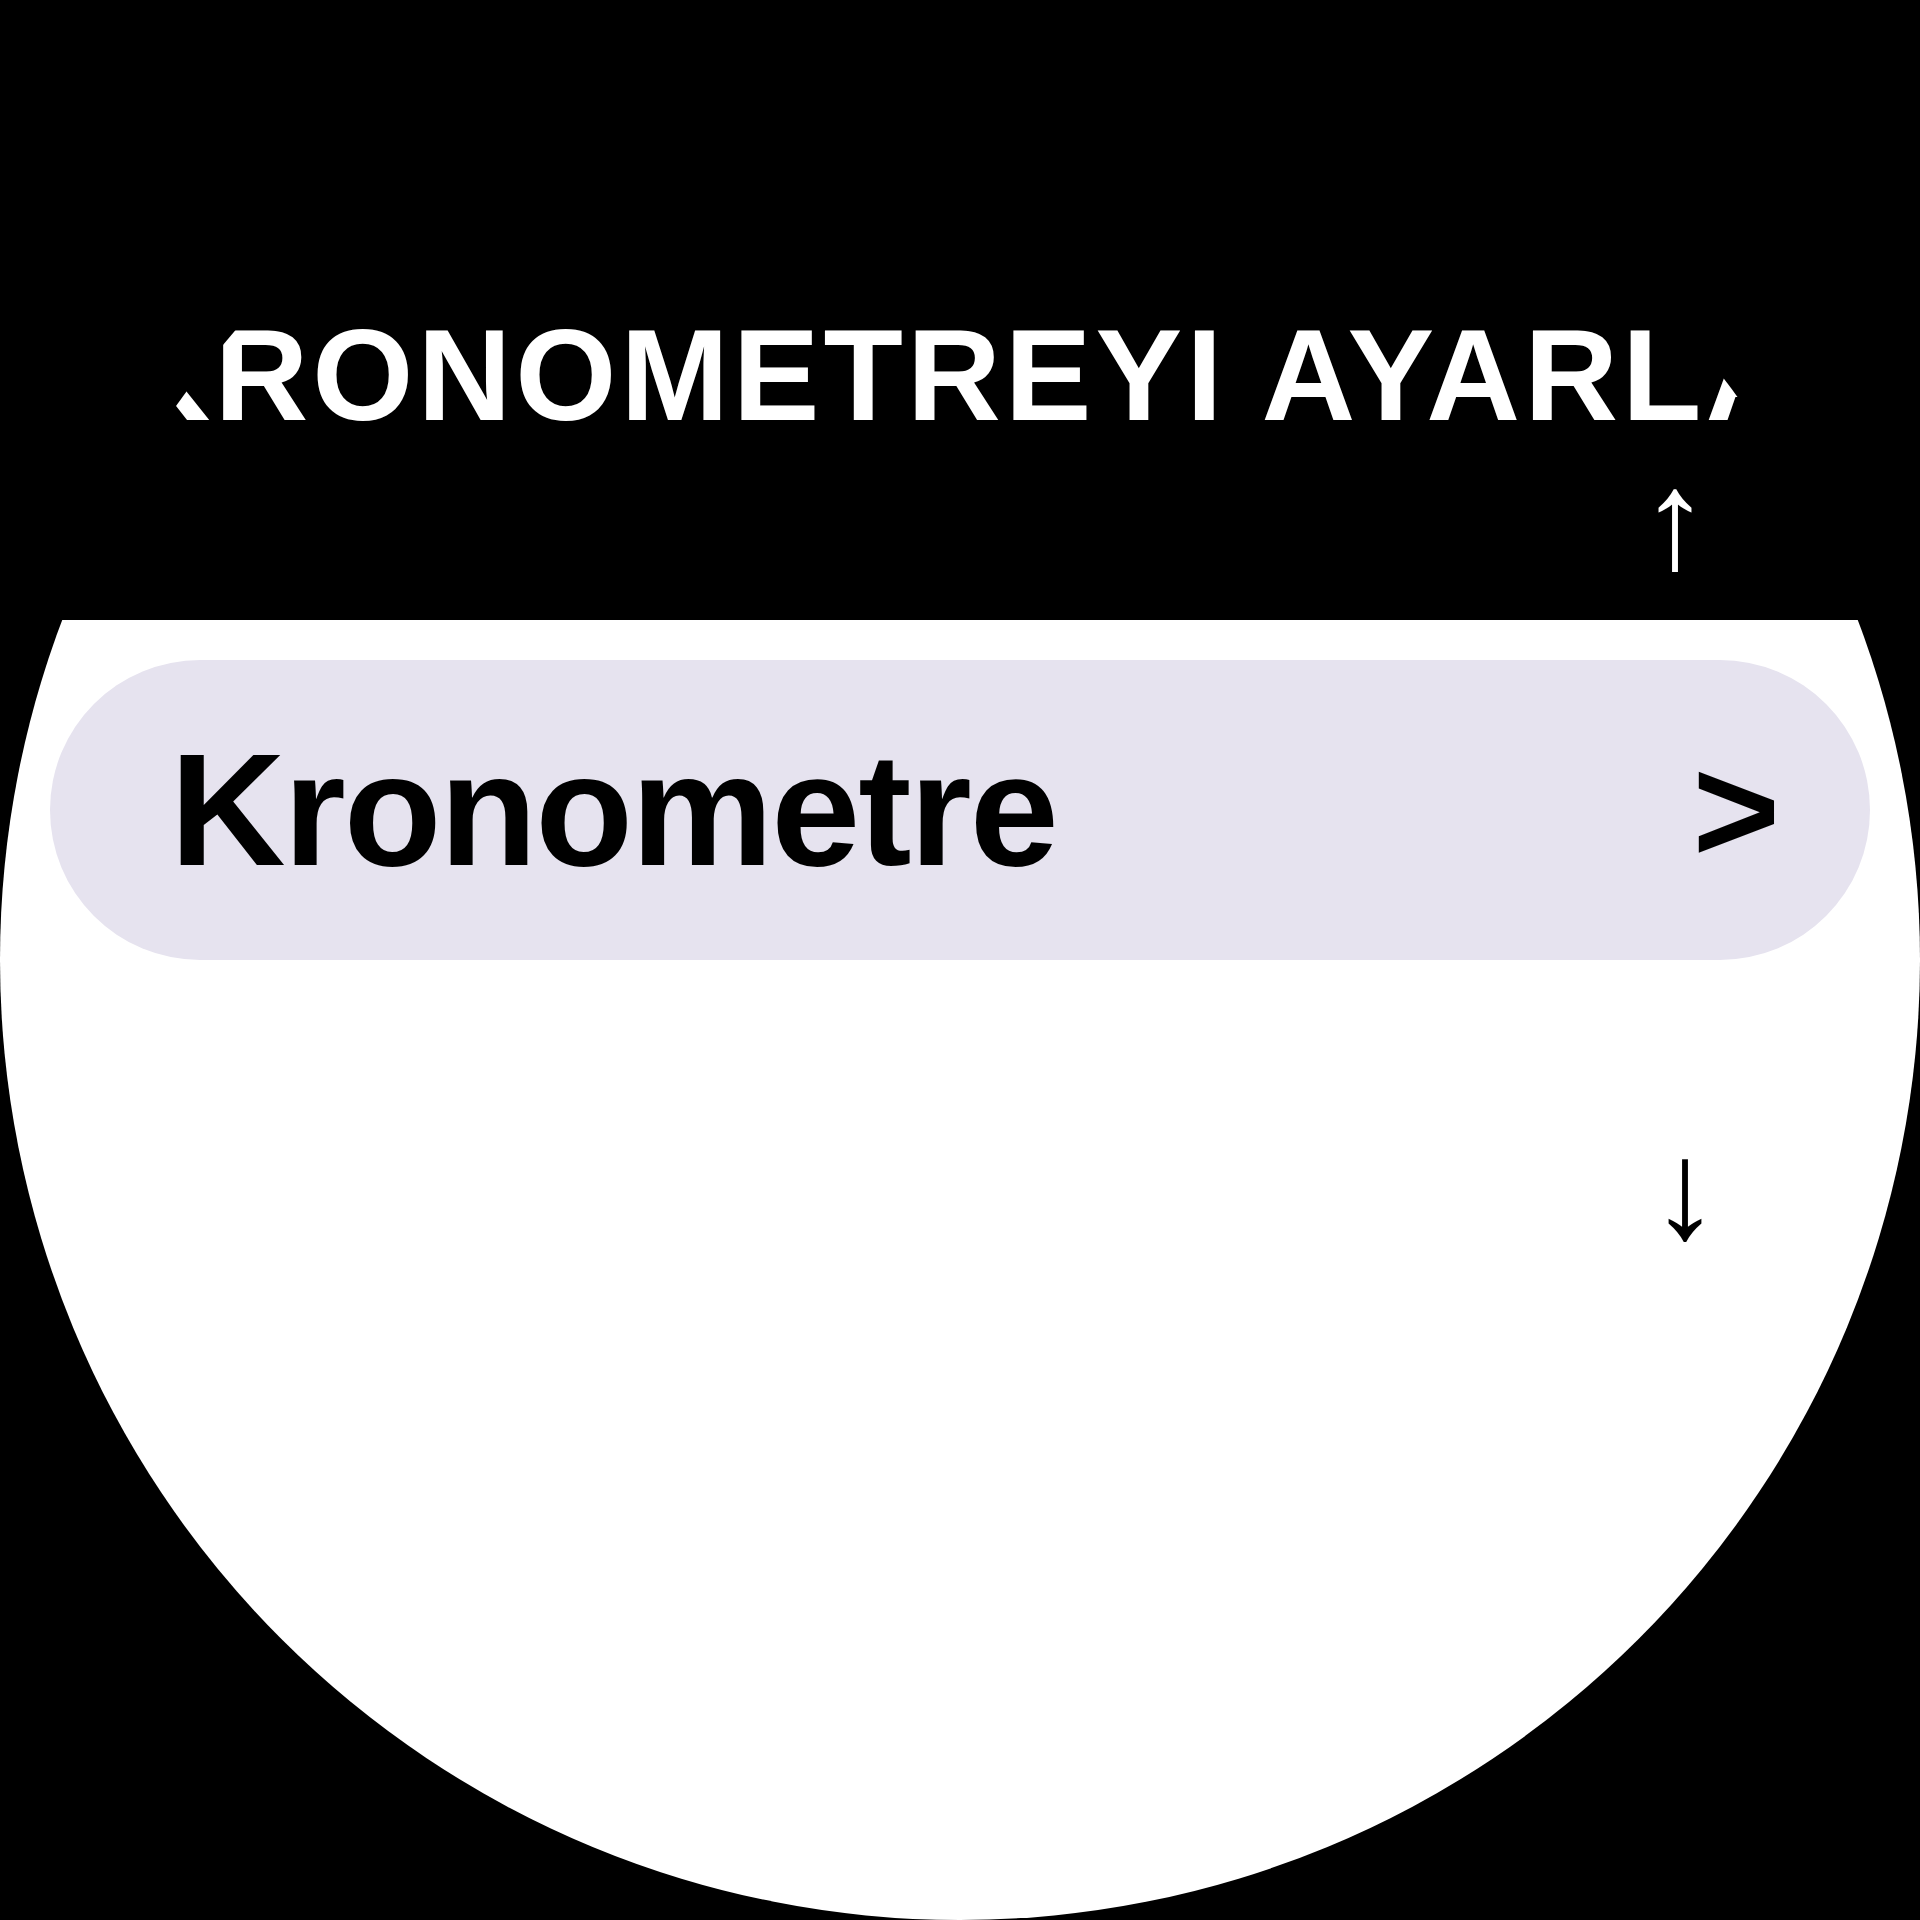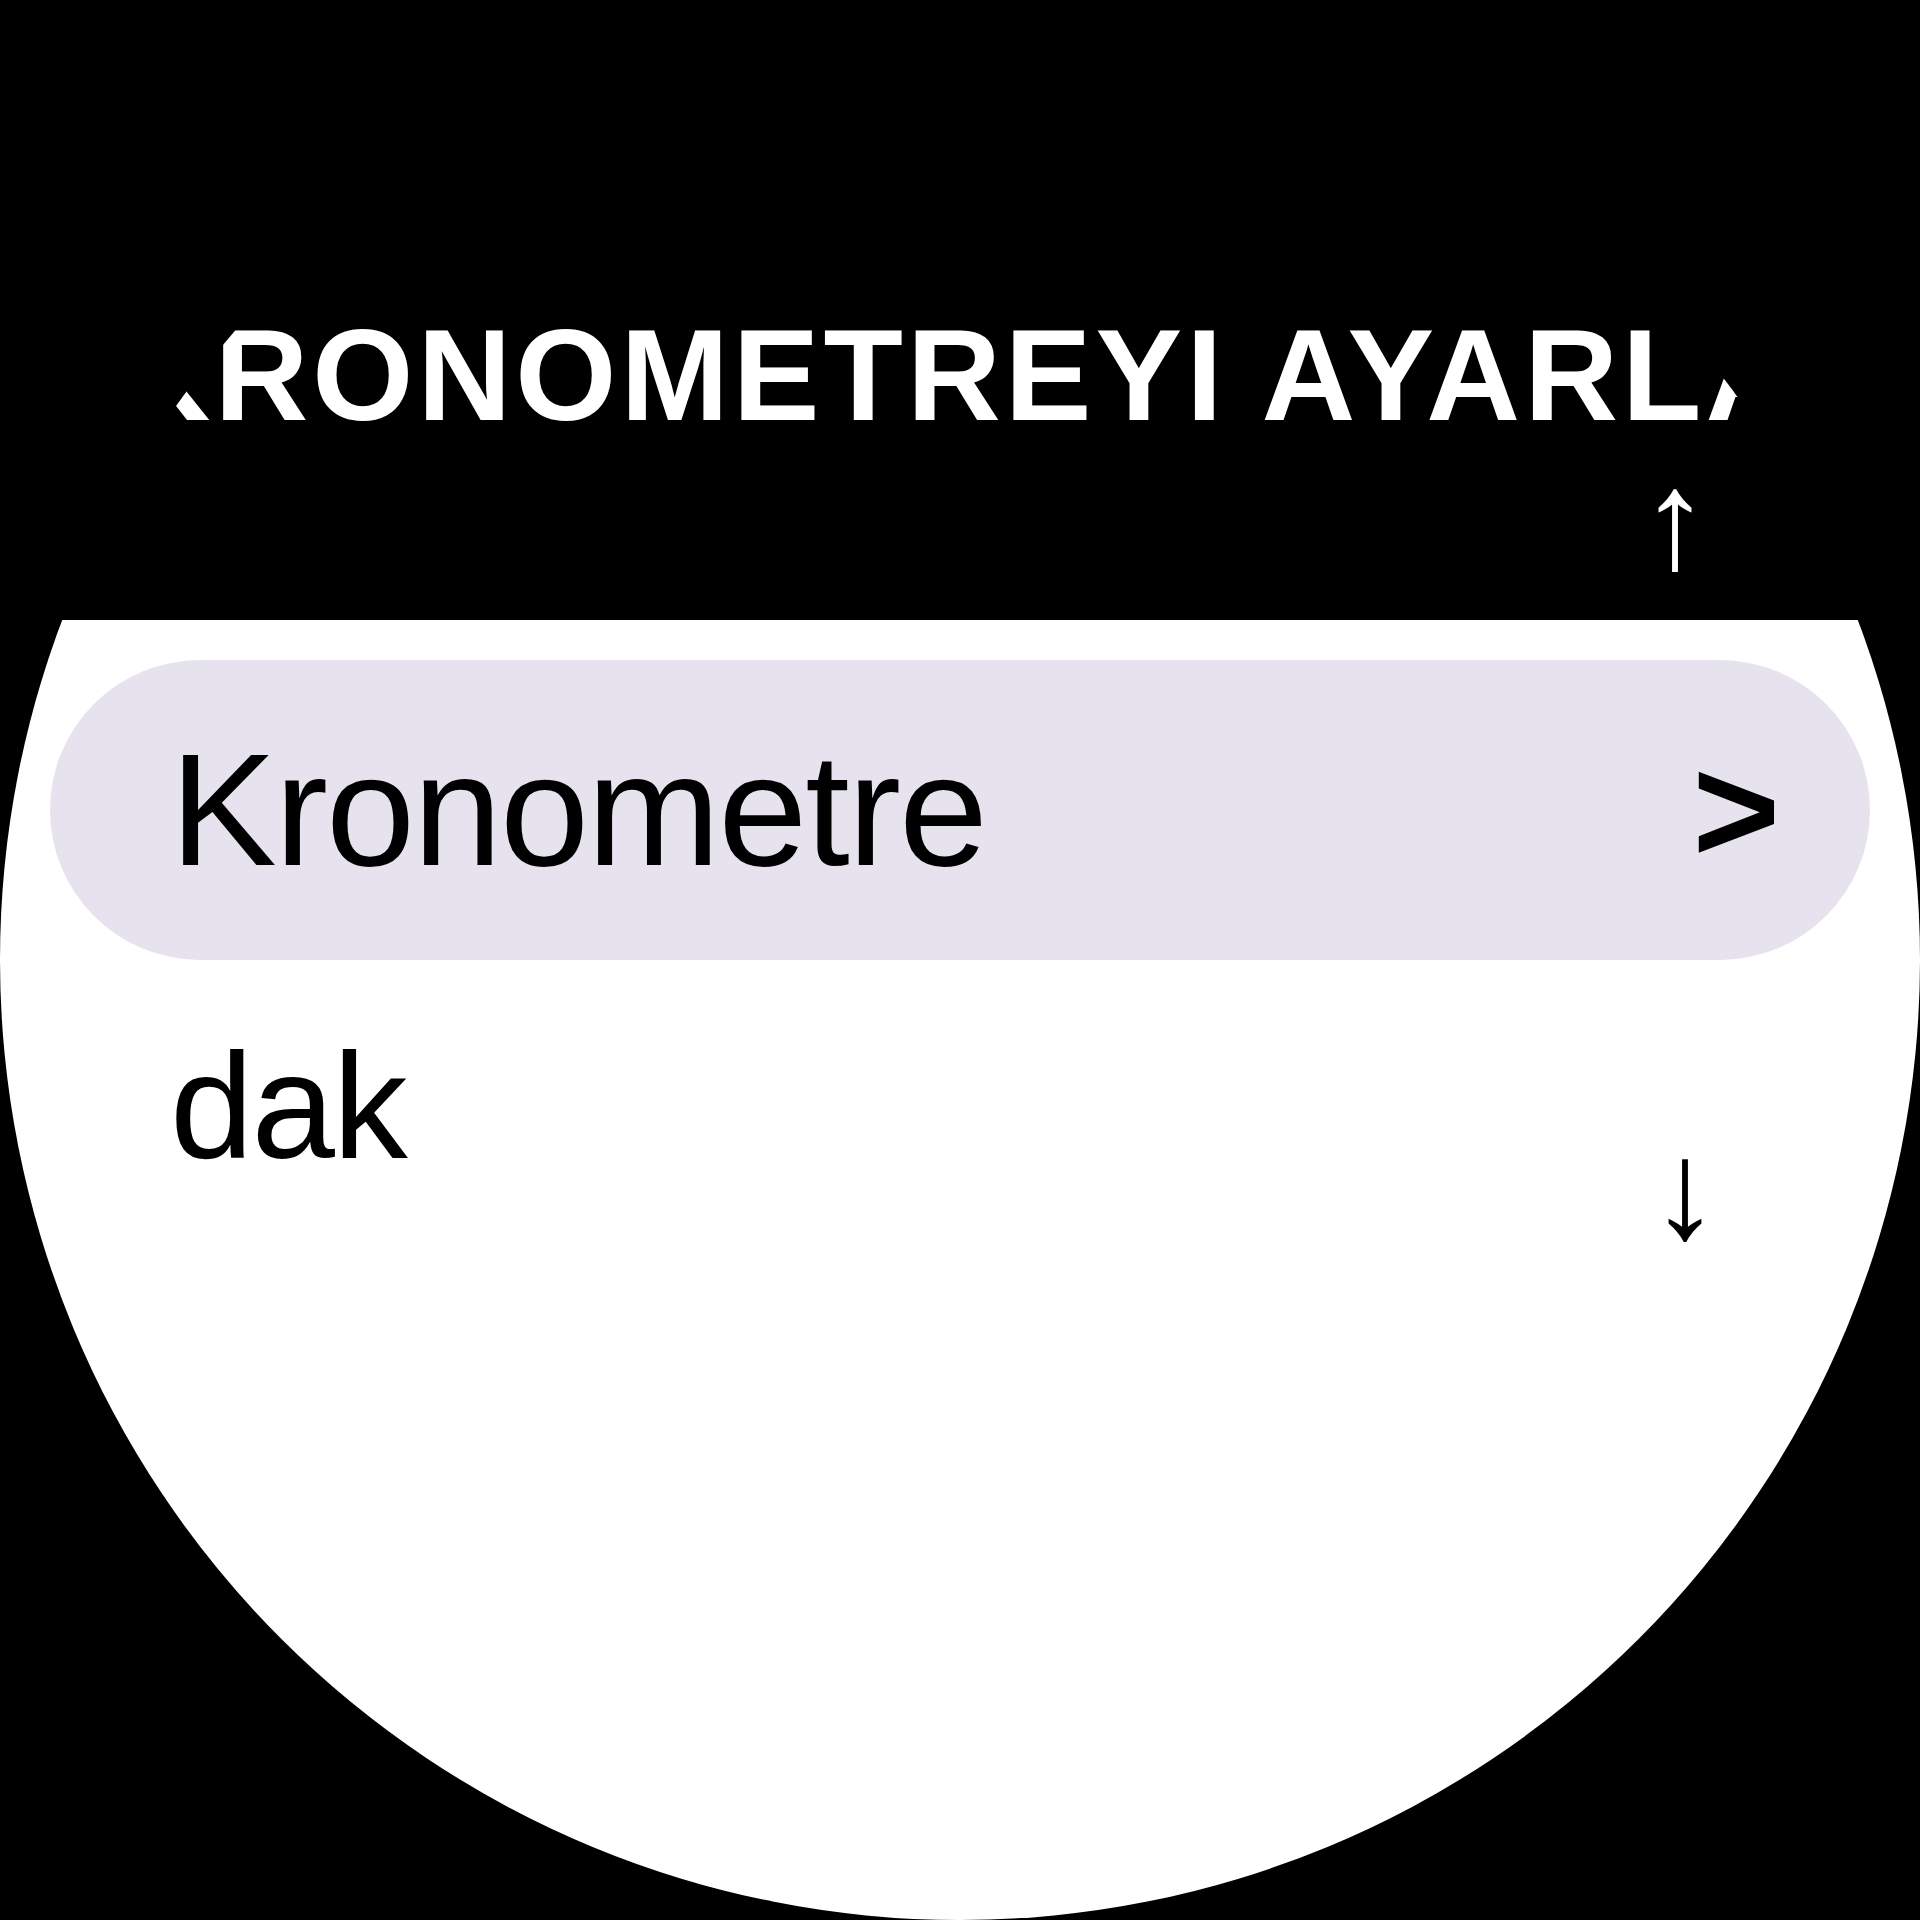--- a/index.html
+++ b/index.html
@@ -72,21 +72,21 @@
   }
 
   .list-item.selected {
     background: #e6e3ef;
     border-radius: 150px;
   }
 
   .item-label {
     color: #000;
     font-size: 160px;
-    font-weight: 400;
+    font-weight: 700;
     letter-spacing: -2px;
   }
 
   .item-label.small {
     font-size: 150px;
   }
 
   .chevron {
     color: #000;
     font-size: 150px;
@@ -122,21 +122,18 @@
   <span class="arrow-up">↑</span>
 
   <div class="content-panel">
 
     <div class="list-item selected">
       <span class="item-label">Kronometre</span>
       <span class="chevron">&gt;</span>
     </div>
 
 
-    <div class="sub-item">
-      <span class="item-label small">dak</span>
-    </div>
 
   </div>
 
   <span class="arrow-down">↓</span>
 
 </div>
 
 </body></html>

